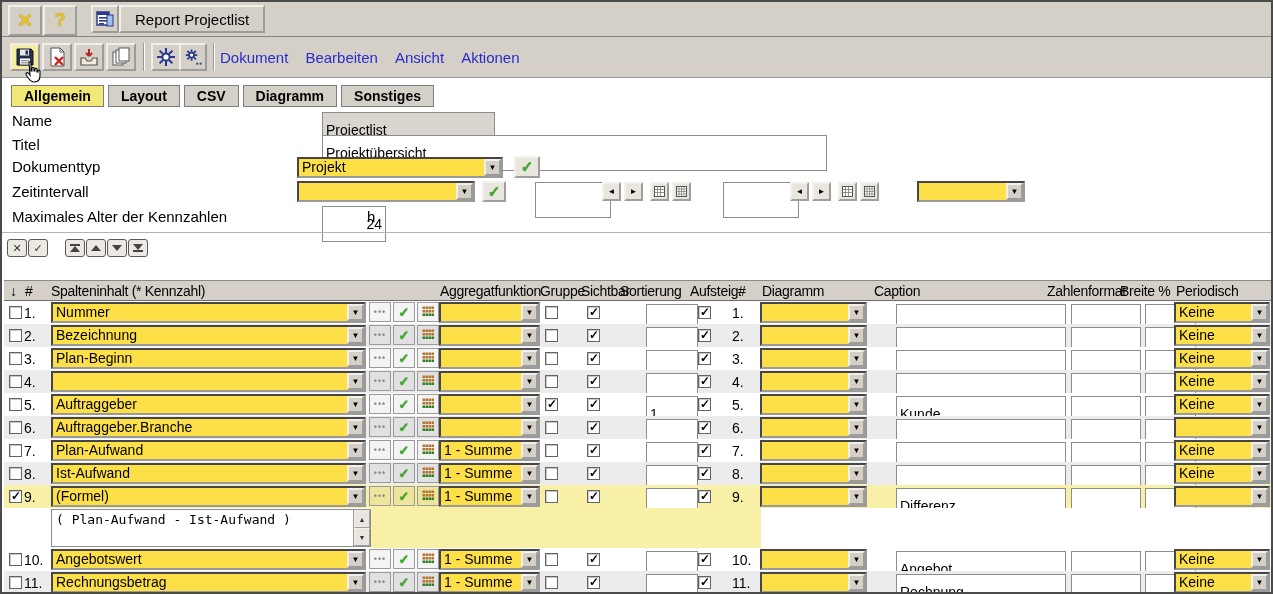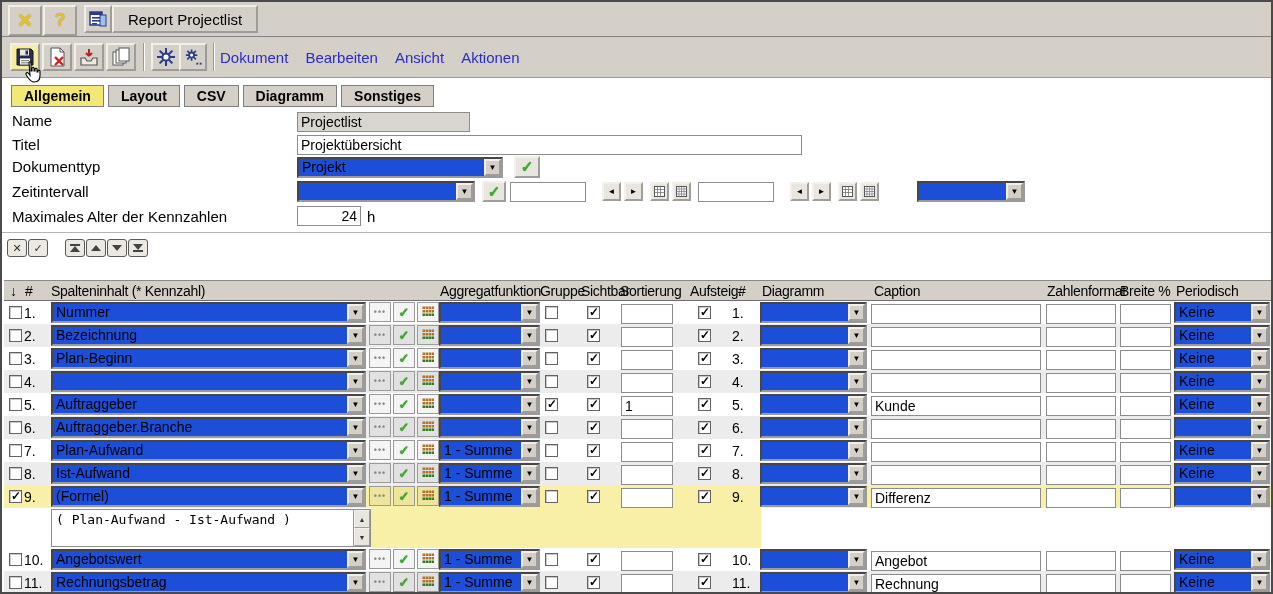--- a/index.html
+++ b/index.html
@@ -7,21 +7,21 @@
     position:relative;width:1273px;height:594px;box-sizing:border-box;
     background:#fff;border:2px solid #4a4a4a;overflow:hidden;
     font-family:"Liberation Sans",sans-serif;color:#000;
   }
   
   .titlebar{position:absolute;top:0;left:0;right:0;height:34px;background:#d4d0c8;border-bottom:1px solid #848484;}
   .tb-btn{position:absolute;top:3px;width:30px;height:27px;background:#d4d0c8;border:2px outset #f2efe9;
     display:flex;align-items:center;justify-content:center;cursor:pointer;}
   .glyph-x{font-size:19px;font-weight:bold;color:#e7c32a;text-shadow:0 0 1px #94790d;}
   .glyph-q{font-size:18px;font-weight:bold;color:#e7c32a;text-shadow:0 0 1px #94790d;}
-  .report-tab{position:absolute;left:82px;top:3px;height:28px;display:flex;border-radius:12px;}
+  .report-tab{position:absolute;left:89px;top:3px;height:28px;display:flex;border-radius:12px;}
   .report-icon-btn{width:28px;height:28px;background:#d4d0c8;border:2px outset #f2efe9;box-sizing:border-box;
     display:flex;align-items:center;justify-content:center;}
   .report-label{height:28px;box-sizing:border-box;background:#d4d0c8;border:2px outset #f2efe9;
     display:flex;align-items:center;padding:0 14px;font-size:15px;}
   
   .toolbar{position:absolute;top:35px;left:0;right:0;height:40px;background:#d4d0c8;border-bottom:1px solid #9a9a9a;}
   .tool-btn{position:absolute;top:6px;width:30px;height:28px;box-sizing:border-box;background:#d4d0c8;
     border:2px outset #f2efe9;display:flex;align-items:center;justify-content:center;cursor:pointer;}
   .tool-btn.save{background:#f6ee9e;}
   .vsep{position:absolute;top:6px;height:28px;width:0;border-left:1px solid #989898;border-right:1px solid #fff;}
@@ -29,24 +29,24 @@
   .menu-item{font-size:15px;color:#2b2bcd;cursor:pointer;white-space:nowrap;}
   .hand-cursor{position:absolute;left:10px;top:16px;pointer-events:none;}
   
   .tabstrip{position:absolute;top:83px;left:9px;display:flex;gap:4px;font-weight:bold;}
   .tab{height:22px;box-sizing:border-box;background:#d4d0c8;border:1px solid #7e7e7e;
     display:flex;align-items:center;padding:0 12px;font-size:14px;cursor:pointer;}
   .tab.active{background:#f2e878;}
   
   .flabel{position:absolute;left:10px;font-size:15px;white-space:nowrap;}
   .tfield{box-sizing:border-box;border:1px solid #8c8c8c;background:#fff;font-family:"Liberation Sans",sans-serif;
-    font-size:14px;padding:9px 3px;}
+    font-size:14px;padding:17px 3px;margin-left:25px;}
   .f-name{position:absolute;left:295px;top:110px;width:173px;height:18px;background:#d9d6cf;}
   .f-titel{position:absolute;left:295px;top:133px;width:505px;height:18px;}
-  .combo{position:absolute;box-sizing:border-box;height:21px;background:#1d4ed8;
+  .combo{position:absolute;box-sizing:border-box;height:21px;background:#fde047;
     border:2px inset #9a9a9a;}
   .combo .cval{position:absolute;left:3px;top:1px;right:18px;font-size:14px;line-height:15px;overflow:hidden;white-space:nowrap;}
   .combo .dd{position:absolute;right:0;top:0;bottom:0;width:17px;background:#d4d0c8;border:2px outset #f2efe9;
     box-sizing:border-box;display:flex;align-items:center;justify-content:center;font-size:8px;color:#000;cursor:pointer;}
   .check-btn{position:absolute;width:26px;height:22px;box-sizing:border-box;background:#e9e6e0;border:2px outset #f4f1ea;
     display:flex;align-items:center;justify-content:center;cursor:pointer;}
   .green-check{color:#3fae2a;font-weight:bold;font-size:15px;text-shadow:0 0 1px #1c6a12;}
   .nav-btn{position:absolute;width:19px;height:19px;box-sizing:border-box;background:#e9e6e0;border:2px outset #f4f1ea;
     display:flex;align-items:center;justify-content:center;font-size:8px;cursor:pointer;}
   .hline{position:absolute;left:0;right:0;border-top:1px solid #b4b4b4;}

